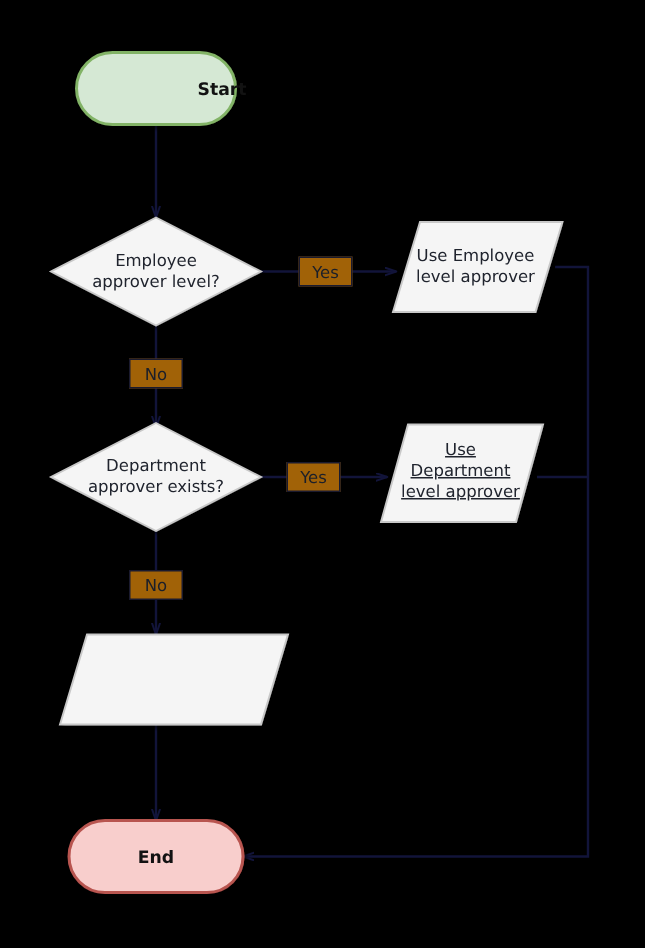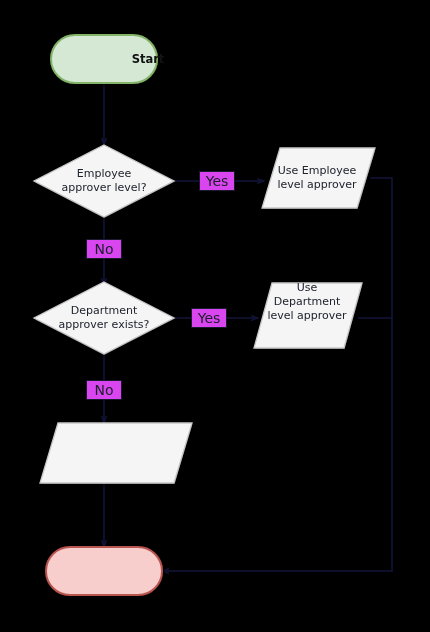--- a/index.html
+++ b/index.html
@@ -46,24 +46,24 @@
   }
   .process-label {
     font-size: 11px;
     color: #20242e;
   }
   .edge-label {
     position: absolute;
     display: flex;
     align-items: center;
     justify-content: center;
-    background: #d946ef;
+    background: #a16207;
     border: 1px solid #1a1a2e;
     color: #1b1f2a;
-    font-size: 14px;
+    font-size: 11px;
     line-height: 1;
     box-sizing: border-box;
   }
 </style>
 </head>
 <body>
 
 <div id="flow-root">
 
   <svg id="flow-svg" viewBox="0 0 430 632">
@@ -114,25 +114,26 @@
 
   <div class="node-label decision-label" style="left:34px; top:152px; width:140px; height:58px;">Employee
 approver level?</div>
 
   <div class="node-label process-label" style="left:262px; top:152px; width:110px; height:52px;">Use Employee
 level approver</div>
 
   <div class="node-label decision-label" style="left:34px; top:289px; width:140px; height:58px;">Department
 approver exists?</div>
 
-  <div class="node-label process-label" style="left:254px; top:277px; width:106px; height:50px;">Use
+  <div class="node-label process-label" style="left:254px; top:289px; width:106px; height:50px;text-decoration:underline;">Use
 Department
 level approver</div>
 
 
+  <div class="node-label terminal-label" style="left:46px; top:547px; width:116px; height:48px;">End</div>
 
   <div class="edge-label" style="left:199px; top:171px; width:36px; height:20px;">Yes</div>
 
   <div class="edge-label" style="left:86px; top:239px; width:36px; height:20px;">No</div>
 
   <div class="edge-label" style="left:191px; top:308px; width:36px; height:20px;">Yes</div>
 
   <div class="edge-label" style="left:86px; top:380px; width:36px; height:20px;">No</div>
 
 </div>

